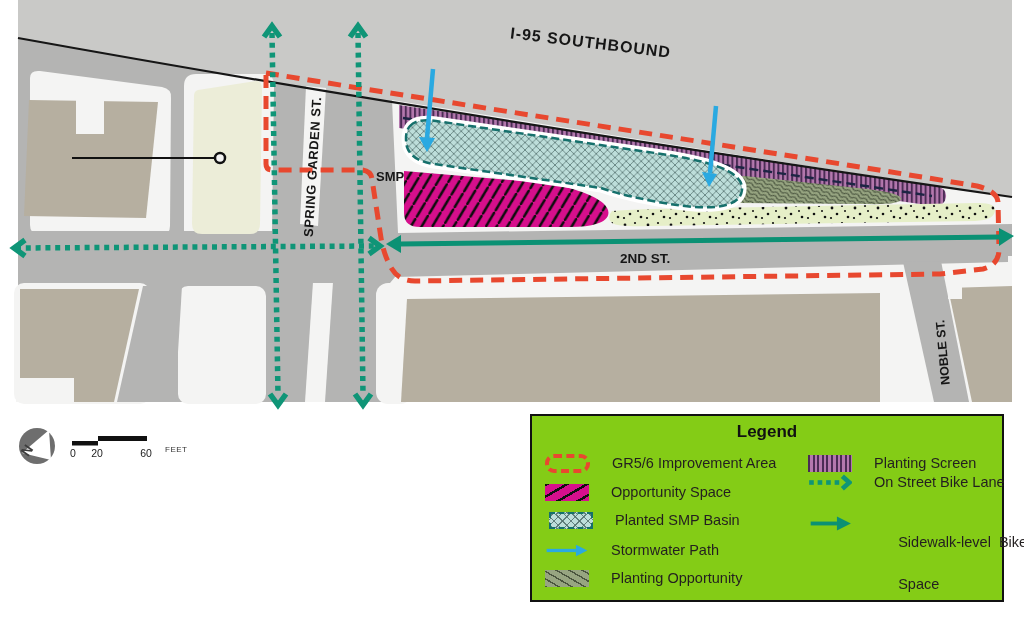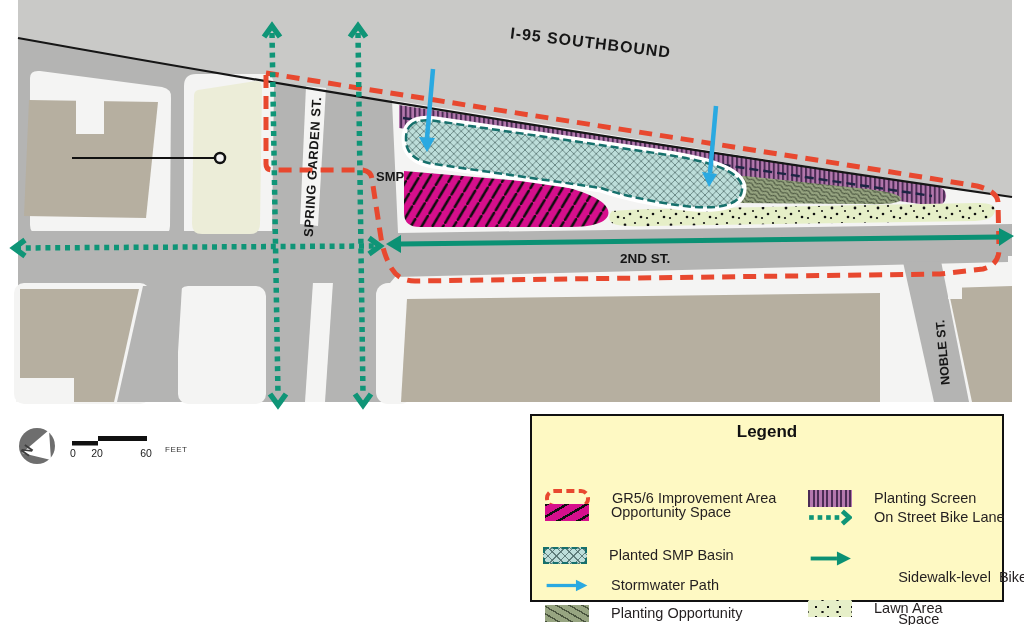--- a/index.html
+++ b/index.html
@@ -1,24 +1,24 @@
 <!DOCTYPE html>
 <html><head>
 <meta charset="utf-8">
 <style>
   html,body{margin:0;padding:0;background:#ffffff;width:1024px;height:625px;overflow:hidden;
     font-family:"Liberation Sans",sans-serif;}
   #stage{position:relative;width:1024px;height:625px;background:#fff;}
   #map-svg{position:absolute;left:0;top:0;}
   
-  .legend{position:absolute;left:530px;top:414px;width:474px;height:188px;background:#fef9c3;
+  .legend{position:absolute;left:530px;top:414px;width:474px;height:188px;background:#84cc16;
     border:2px solid #111;box-sizing:border-box;}
   .legend-title{position:absolute;top:6px;left:0;width:100%;text-align:center;
     font-size:17px;font-weight:bold;color:#111;}
-  .lrow{position:absolute;display:flex;align-items:center;height:20px;margin-top:35px;}
+  .lrow{position:absolute;display:flex;align-items:center;height:20px;}
   .lrow .sw{flex:0 0 auto;margin-right:22px;}
   .ltext{font-size:14.5px;color:#231f20;white-space:pre;line-height:20px;}
   .ltext2{font-size:14.5px;color:#231f20;white-space:pre;line-height:21px;}
   .sw{width:44px;height:17px;}
   .sw-gr56{width:37px;height:11px;border:4.5px dashed #e8482f;border-radius:9px;background:transparent;}
   .sw-mag{background:repeating-linear-gradient(150deg,#101010 0 2.4px,transparent 2.4px 10px),#d60f8c;}
   .sw-basin{width:40px;height:13px;border:2.5px dashed #16706c;
     background:repeating-linear-gradient(45deg,rgba(80,110,108,.85) 0 1px,transparent 1px 6px),
                repeating-linear-gradient(-45deg,rgba(80,110,108,.85) 0 1px,transparent 1px 6px),#bddeda;}
   .sw-purple{background:repeating-linear-gradient(90deg,#4b2c55 0 2px,#b478ae 2px 4.6px);}
@@ -169,25 +169,25 @@
   </g>
 </svg>
 
 <div class="legend">
   <div class="legend-title">Legend</div>
 
   <div class="lrow" style="left:13px;top:37px;">
     <div class="sw sw-gr56"></div>
     <div class="ltext">GR5/6 Improvement Area</div>
   </div>
-  <div class="lrow" style="left:13px;top:51px;">
+  <div class="lrow" style="left:13px;top:66px;">
     <div class="sw sw-mag"></div>
     <div class="ltext">Opportunity Space</div>
   </div>
-  <div class="lrow" style="left:5px;top:94px;padding-left:6px;">
+  <div class="lrow" style="left:11px;top:94px;padding-left:6px;">
     <div class="sw sw-basin"></div>
     <div class="ltext">Planted SMP Basin</div>
   </div>
   <div class="lrow" style="left:13px;top:124px;">
     <svg class="sw" width="52" height="20" viewBox="0 0 54 20">
       <line x1="2" y1="10" x2="38" y2="10" stroke="#2aa9e1" stroke-width="4"></line>
       <polygon points="38,3 52,10 38,17" fill="#2aa9e1"></polygon>
     </svg>
     <div class="ltext">Stormwater Path</div>
   </div>
@@ -215,19 +215,15 @@
   <div class="lrow" style="left:276px;top:95px;align-items:flex-start;">
     <svg class="sw" width="54" height="22" viewBox="0 0 54 22" style="margin-top:4px;">
       <line x1="2" y1="11" x2="36" y2="11" stroke="#0b9174" stroke-width="5"></line>
       <polygon points="36,2 54,11 36,20" fill="#0b9174"></polygon>
     </svg>
     <div class="ltext2">
       <span>Sidewalk-level  Bike</span><br>
       <span>Space</span>
     </div>
   </div>
-  <div class="lrow" style="left:276px;top:147px;">
-    <div class="sw sw-lawn"></div>
-    <div class="ltext">Lawn Area</div>
-  </div>
 </div>
 
 </div>
 
 </body></html>

